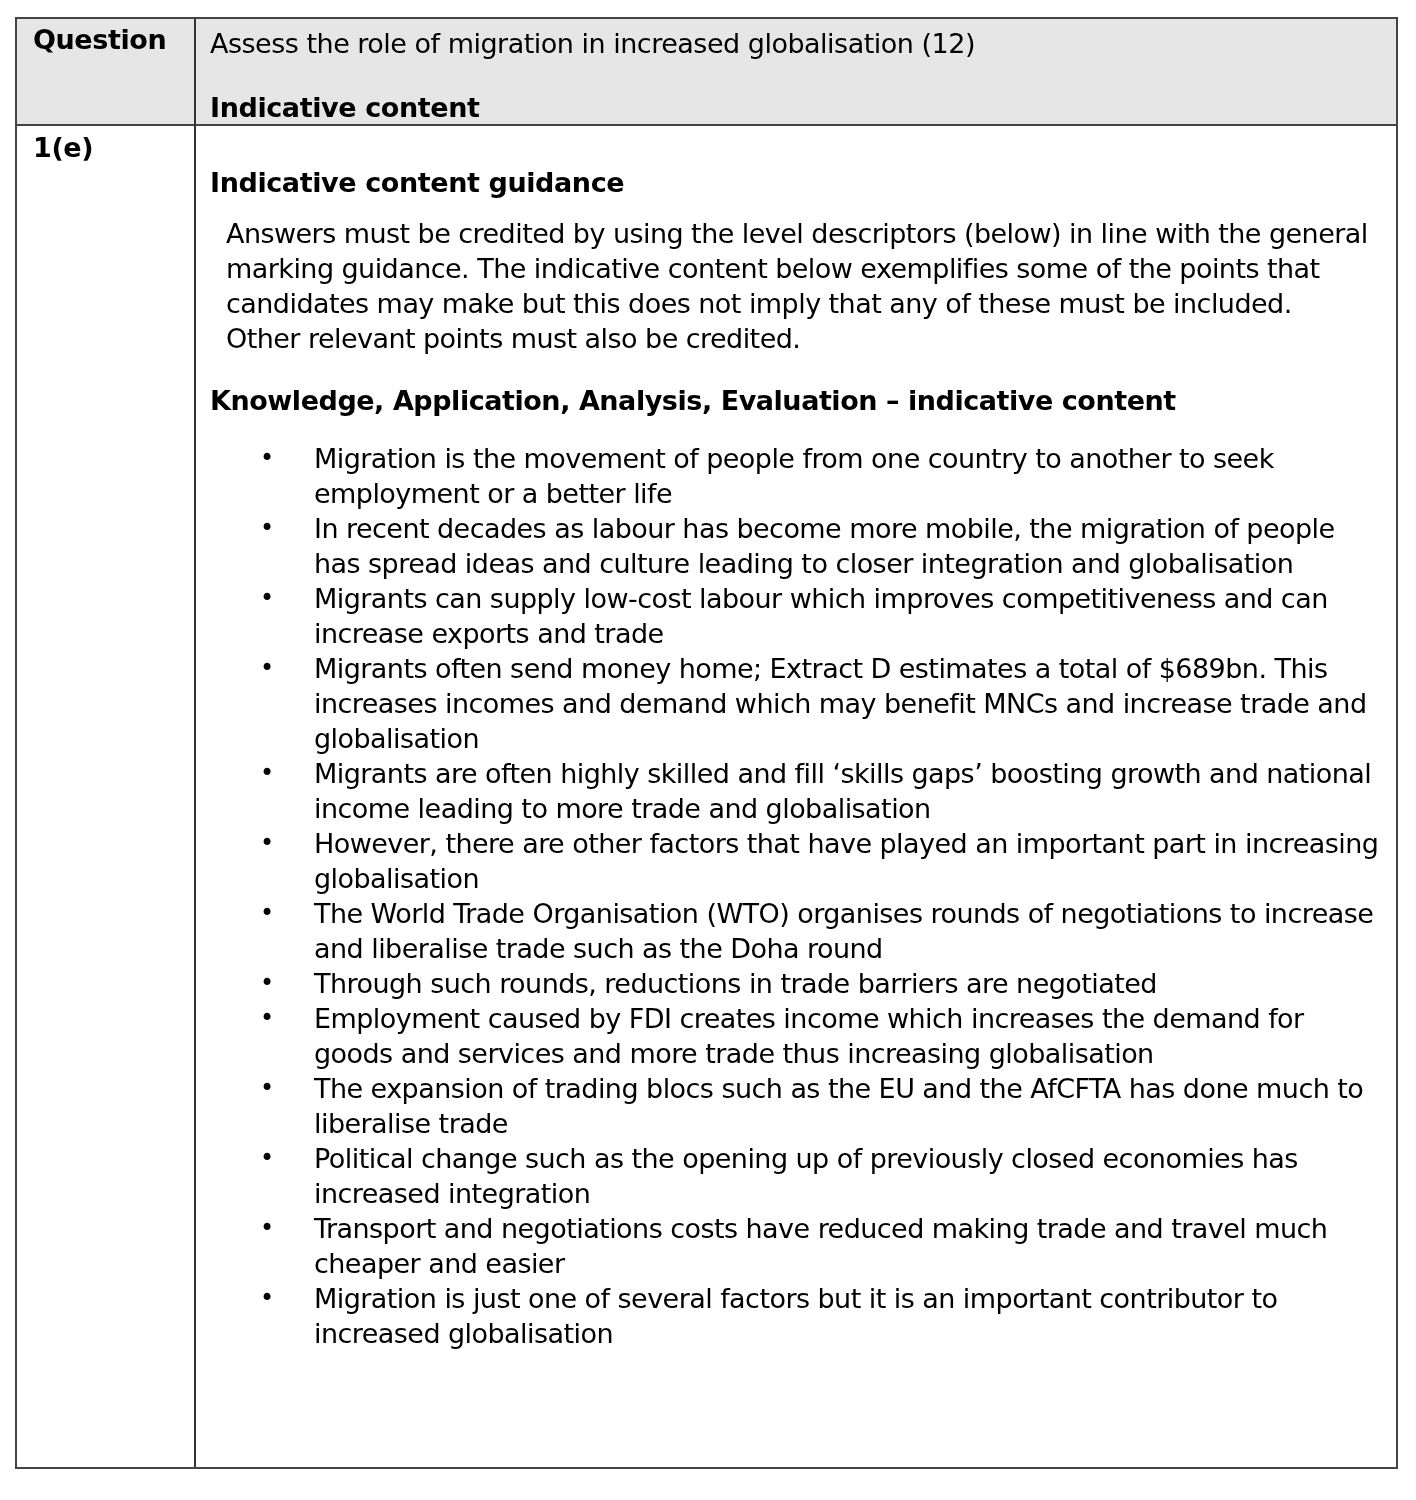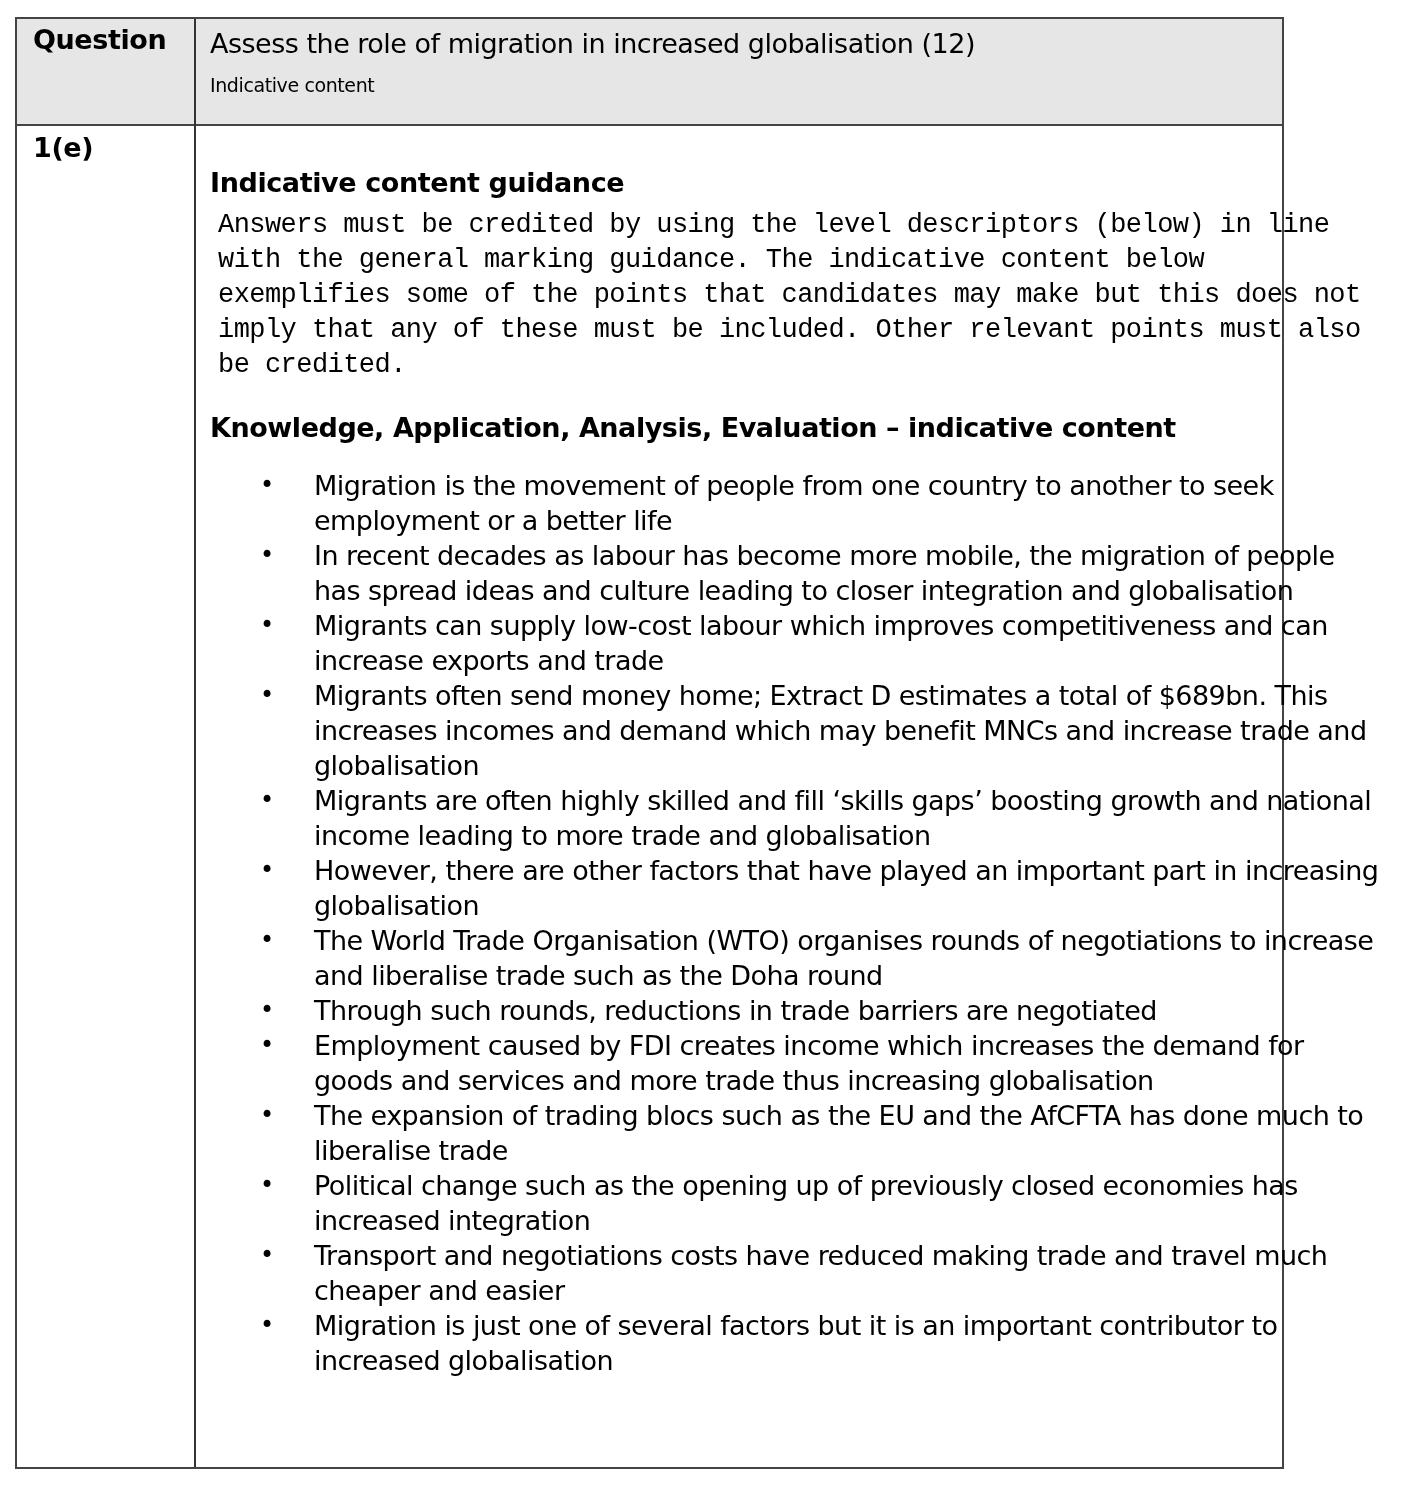--- a/index.html
+++ b/index.html
@@ -1,31 +1,31 @@
 <!DOCTYPE html>
 <html><head>
 <meta charset="utf-8">
 <style>
   html, body { margin: 0; padding: 0; background: #ffffff; }
   body { width: 1416px; height: 1500px; position: relative; overflow: hidden;
          font-family: "DejaVu Sans", sans-serif; color: #000; }
-  .table { position: absolute; left: 15px; top: 17px; width: 1269px; height: 1452px;
+  .table { position: absolute; left: 15px; top: 17px; width: 1383px; height: 1452px;
            border: 2px solid #444; box-sizing: border-box; }
   .header-row { position: absolute; left: 0; top: 0; right: 0; height: 107px;
                 background: #e6e6e6; border-bottom: 2px solid #444; box-sizing: border-box; }
   .col-divider { position: absolute; left: 177px; top: 0; bottom: 0; width: 1.5px; background: #333; }
   .cell-label { position: absolute; left: 16px; font-weight: bold; font-size: 27px; letter-spacing: -0.4px; }
   .q-label { top: 5px; }
   .num-label { top: 113px; }
   .q-text { position: absolute; left: 193px; top: 9px; font-size: 27px; letter-spacing: -0.5px; }
-  .ic-head { position: absolute; left: 193px; top: 55px; font-size: 19px; font-weight: normal; letter-spacing: -0.4px; }
+  .ic-head { position: absolute; left: 193px; top: 73px; font-size: 27px; font-weight: bold; letter-spacing: -0.4px; }
   .body { position: absolute; left: 193px; top: 146px; width: 1175px; font-size: 27px;
           letter-spacing: -0.55px; line-height: 35px; }
   .guid-title { font-weight: bold; letter-spacing: -0.4px; }
-  .guid-text { margin: 8px; font-family: Liberation Mono, monospace; }
+  .guid-text { margin: 16px; }
   .kaae { font-weight: bold; margin-top: 27px; letter-spacing: -0.45px; }
   ul.points { list-style: none; margin: 23px 0 0 0; padding: 0; }
   ul.points li { position: relative; padding-left: 104px; line-height: 35px; }
   ul.points li .bullet { position: absolute; left: 50px; top: 0; font-size: 24px; }
 </style>
 </head>
 <body>
 
 <div class="table">
   <div class="header-row"></div>

